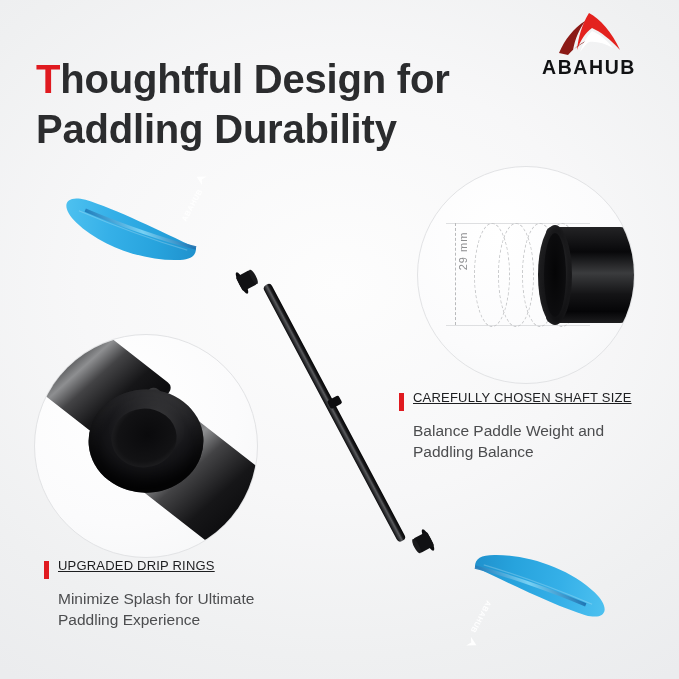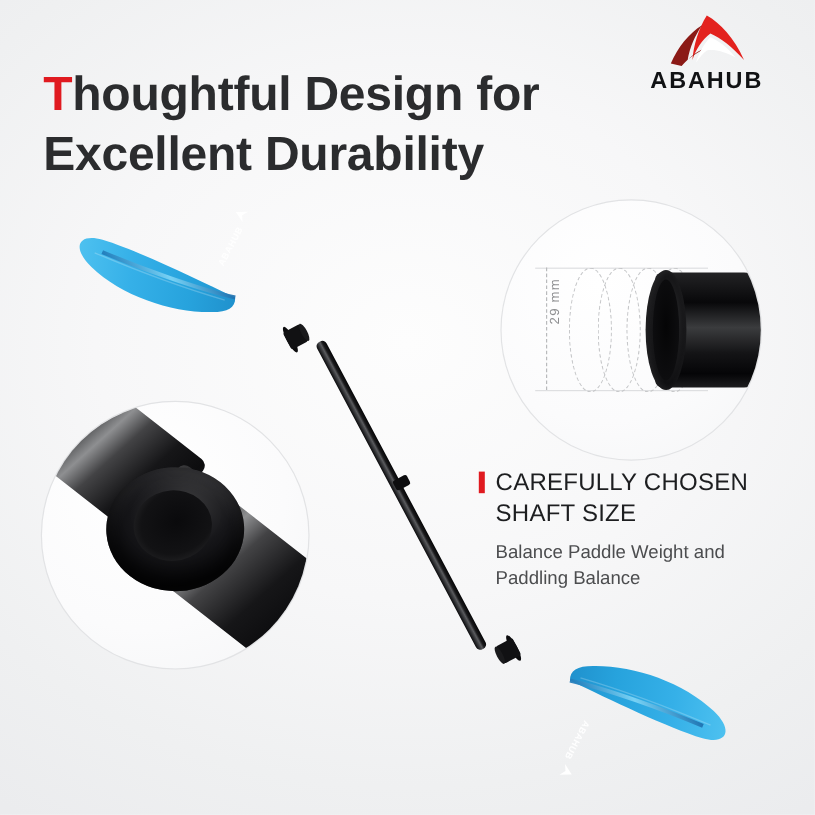--- a/index.html
+++ b/index.html
@@ -219,25 +219,26 @@
     margin-bottom: 9px;
   }
   .bar {
     flex: none;
     width: 5px;
     height: 18px;
     background: #e01a20;
     margin-top: 3px;
   }
   .callout-title {
-    font-size: 20px;
+    font-size: 13px;
     color: #1d1e20;
     line-height: 1.28;
     letter-spacing: 0.2px;
     text-transform: uppercase;
+    text-decoration: underline;
   }
   .callout-sub {
     font-size: 15.5px;
     color: #4c4d4f;
     line-height: 1.38;
     margin-left: 14px;
   }
   #callout-shaft { left: 399px; top: 390px; width: 262px; }
   #callout-drip  { left: 44px;  top: 558px; width: 300px; }
 </style>
@@ -250,21 +251,21 @@
     <svg id="brand-mark" viewBox="0 0 66 44">
       <path d="M33 1 C44 7 56 20 64 38 C54 27 45 20 36 16 C29 21 24 29 21 38 C22 26 26 12 33 1 Z" fill="#e3221e"></path>
       <path d="M3 41 C9 27 18 16 29 9 C23 18 19 27 17 38 C22 33 28 29 35 27 C26 31 18 36 12 43 Z" fill="#8b1a16"></path>
       <path d="M24 40 C27 31 31 24 36 19 C43 22 50 27 57 36 C48 31 40 29 33 30 C30 32 27 36 24 40 Z" fill="#ffffff"></path>
     </svg>
     <div id="brand-word">ABAHUB</div>
   </div>
 
   <div id="headline">
     <span class="lead">T</span><span>houghtful Design for</span><br>
-    <span>Excellent Durability</span>
+    <span>Paddling Durability</span>
   </div>
 
   <svg id="paddle" width="679" height="679" viewBox="0 0 679 679">
     <defs>
       <linearGradient id="bladeGradTop" x1="0" y1="0" x2="1" y2="1">
         <stop offset="0%" stop-color="#4fc2f0"></stop>
         <stop offset="35%" stop-color="#35b0e8"></stop>
         <stop offset="70%" stop-color="#27a3dd"></stop>
         <stop offset="100%" stop-color="#1f90cc"></stop>
       </linearGradient>
@@ -352,14 +353,22 @@
 
   <div class="callout" id="callout-shaft">
     <div class="callout-head">
       <div class="bar"></div>
       <div class="callout-title">CAREFULLY CHOSEN SHAFT SIZE</div>
     </div>
     <div class="callout-sub">Balance Paddle Weight and</div>
     <div class="callout-sub">Paddling Balance</div>
   </div>
 
+  <div class="callout" id="callout-drip">
+    <div class="callout-head">
+      <div class="bar"></div>
+      <div class="callout-title">UPGRADED DRIP RINGS</div>
+    </div>
+    <div class="callout-sub">Minimize Splash for Ultimate</div>
+    <div class="callout-sub">Paddling Experience</div>
+  </div>
 
 </div>
 
 </body></html>

